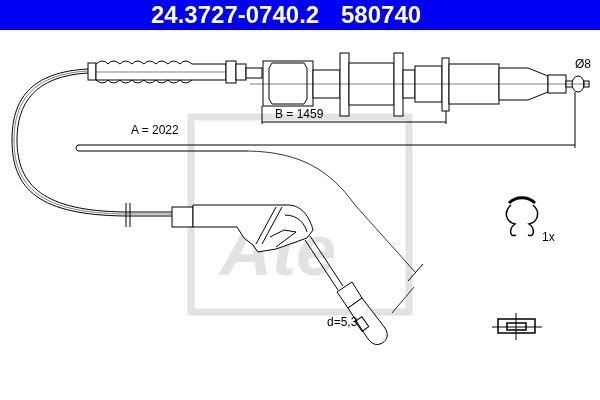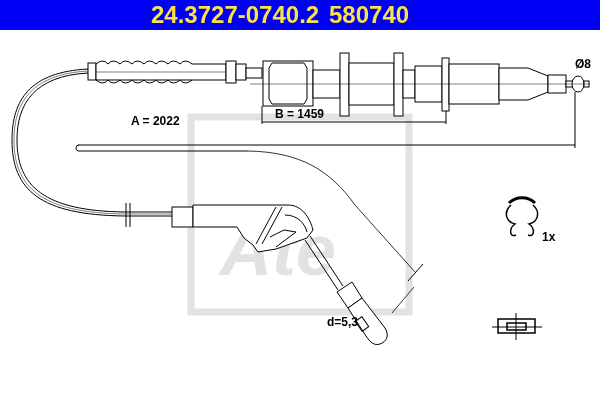--- a/index.html
+++ b/index.html
@@ -1,22 +1,22 @@
 <!DOCTYPE html>
 <html><head>
   <meta charset="utf-8">
   <style>
     html, body { margin:0; padding:0; background:#fff; }
     body { width:600px; height:400px; position:relative; overflow:hidden; font-family:"Liberation Sans", sans-serif; }
-    .header { position:absolute; left:0; top:0; width:600px; height:30px; background:#0000f5; color:#fde047; }
+    .header { position:absolute; left:0; top:0; width:600px; height:30px; background:#0000f5; color:#ffffff; }
     .header span { position:absolute; top:1px; font-weight:bold; font-size:24px; letter-spacing:0px; line-height:28px; }
     #part-number { left:151px; }
-    #ref-number { left:329px; }
+    #ref-number { left:341px; }
     svg.drawing { position:absolute; left:0; top:0; }
-    .lbl { position:absolute; font-weight:bold; font-size:12px; color:#000; line-height:14px; }
+    .lbl { position:absolute; font-weight:normal; font-size:12px; color:#000; line-height:14px; }
   </style>
 </head>
 <body>
 
 <div class="header">
   <span id="part-number">24.3727-0740.2</span>
   <span id="ref-number">580740</span>
 </div>
 
 <svg class="drawing" width="600" height="400" viewBox="0 0 600 400">
@@ -95,17 +95,17 @@
   </g>
 
   <g stroke="#000" fill="none" stroke-width="1.5">
     <rect x="498" y="319" width="37" height="14"></rect>
     <rect x="507" y="323" width="19" height="7"></rect>
     <line x1="516" y1="313" x2="516" y2="340" stroke-width="1"></line>
     <line x1="492" y1="327" x2="542" y2="327" stroke-width="1"></line>
   </g>
 </svg>
 
-<span class="lbl" style="left:131px; top:114px;">A = 2022</span>
+<span class="lbl" style="left:131px; top:123px;">A = 2022</span>
 <span class="lbl" style="left:275px; top:107px;">B = 1459</span>
 <span class="lbl" style="left:575px; top:57px;">Ø8</span>
 <span class="lbl" style="left:327px; top:315px;">d=5,3</span>
 <span class="lbl" style="left:542px; top:206px;margin-top:24px;">1x</span>
 
 </body></html>

